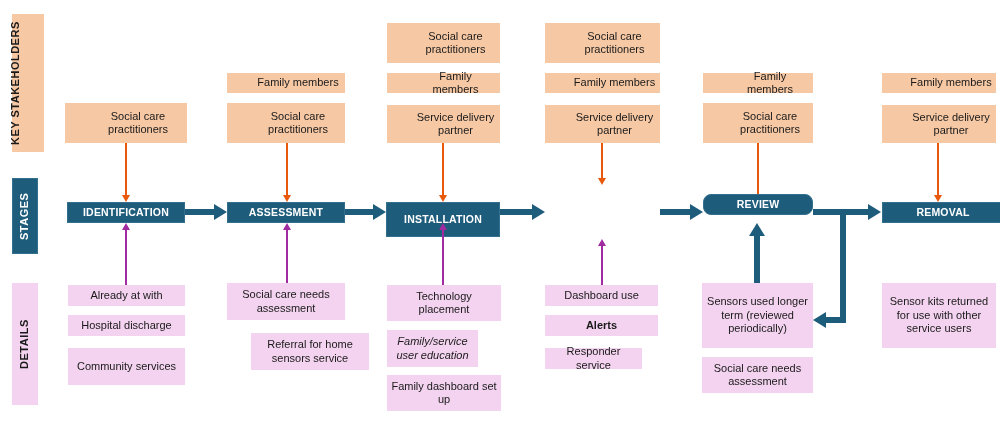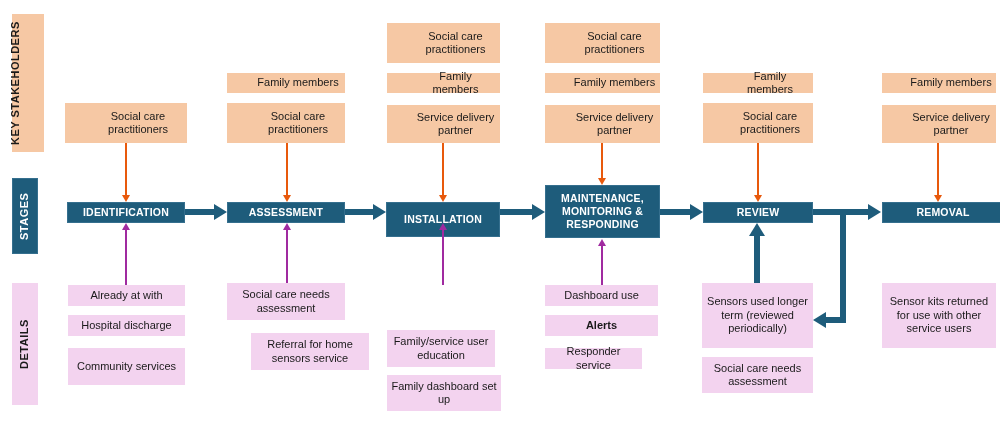--- a/index.html
+++ b/index.html
@@ -60,22 +60,21 @@
   <div class="oline" style="left:601px;top:143px;height:35px;"></div>
   <div class="tri tri-down-o" style="left:598px;top:178px;"></div>
   <div class="oline" style="left:757px;top:143px;height:52px;"></div>
   <div class="tri tri-down-o" style="left:754px;top:195px;"></div>
   <div class="oline" style="left:937px;top:143px;height:52px;"></div>
   <div class="tri tri-down-o" style="left:934px;top:195px;"></div>
 
   <div class="box stage" style="left:67px;top:202px;width:118px;height:21px;">IDENTIFICATION</div>
   <div class="box stage" style="left:227px;top:202px;width:118px;height:21px;">ASSESSMENT</div>
   <div class="box stage" style="left:386px;top:202px;width:114px;height:35px;">INSTALLATION</div>
-  <div class="box stage" style="left:545px;top:185px;width:115px;height:53px;">MAINTENANCE, MONITORING &amp; RESPONDING</div>
-  <div class="box stage" style="left:703px;top:202px;width:110px;height:21px;">REVIEW</div>
+  <div class="box stage" style="left:703px;top:194px;width:110px;height:21px;border-radius:8px;">REVIEW</div>
   <div class="box stage" style="left:882px;top:202px;width:122px;height:21px;">REMOVAL</div>
 
   <div class="hline" style="left:185px;top:209px;width:29px;"></div>
   <div class="tri tri-right" style="left:214px;top:204px;"></div>
   <div class="hline" style="left:345px;top:209px;width:28px;"></div>
   <div class="tri tri-right" style="left:373px;top:204px;"></div>
   <div class="hline" style="left:500px;top:209px;width:32px;"></div>
   <div class="tri tri-right" style="left:532px;top:204px;"></div>
   <div class="hline" style="left:660px;top:209px;width:30px;"></div>
   <div class="tri tri-right" style="left:690px;top:204px;"></div>
@@ -98,21 +97,22 @@
   <div class="tri tri-up-p" style="left:598px;top:239px;"></div>
   <div class="pline" style="left:601px;top:246px;height:39px;"></div>
 
   <div class="box pink" style="left:68px;top:285px;width:117px;height:21px;">Already at with</div>
   <div class="box pink" style="left:68px;top:315px;width:117px;height:21px;">Hospital discharge</div>
   <div class="box pink" style="left:68px;top:348px;width:117px;height:37px;">Community services</div>
 
   <div class="box pink" style="left:227px;top:283px;width:118px;height:37px;">Social care needs assessment</div>
   <div class="box pink" style="left:227px;top:333px;width:118px;height:37px;margin-left:24px;">Referral for home sensors service</div>
 
-  <div class="box pink" style="left:387px;top:330px;width:108px;height:37px;">Family/service user education</div>
+  <div class="box pink" style="left:387px;top:285px;width:114px;height:36px;">Technology placement</div>
+  <div class="box pink" style="left:387px;top:330px;width:91px;height:37px;font-style:italic;">Family/service user education</div>
   <div class="box pink" style="left:387px;top:375px;width:114px;height:36px;">Family dashboard set up</div>
 
   <div class="box pink" style="left:545px;top:285px;width:113px;height:21px;">Dashboard use</div>
   <div class="box pink" style="left:545px;top:315px;width:113px;height:21px;font-weight:bold;">Alerts</div>
   <div class="box pink" style="left:545px;top:348px;width:97px;height:21px;">Responder service</div>
 
   <div class="box pink" style="left:702px;top:283px;width:111px;height:65px;">Sensors used longer term (reviewed periodically)</div>
   <div class="box pink" style="left:702px;top:357px;width:111px;height:36px;">Social care needs assessment</div>
 
   <div class="box pink" style="left:882px;top:283px;width:114px;height:65px;">Sensor kits returned for use with other service users</div>

